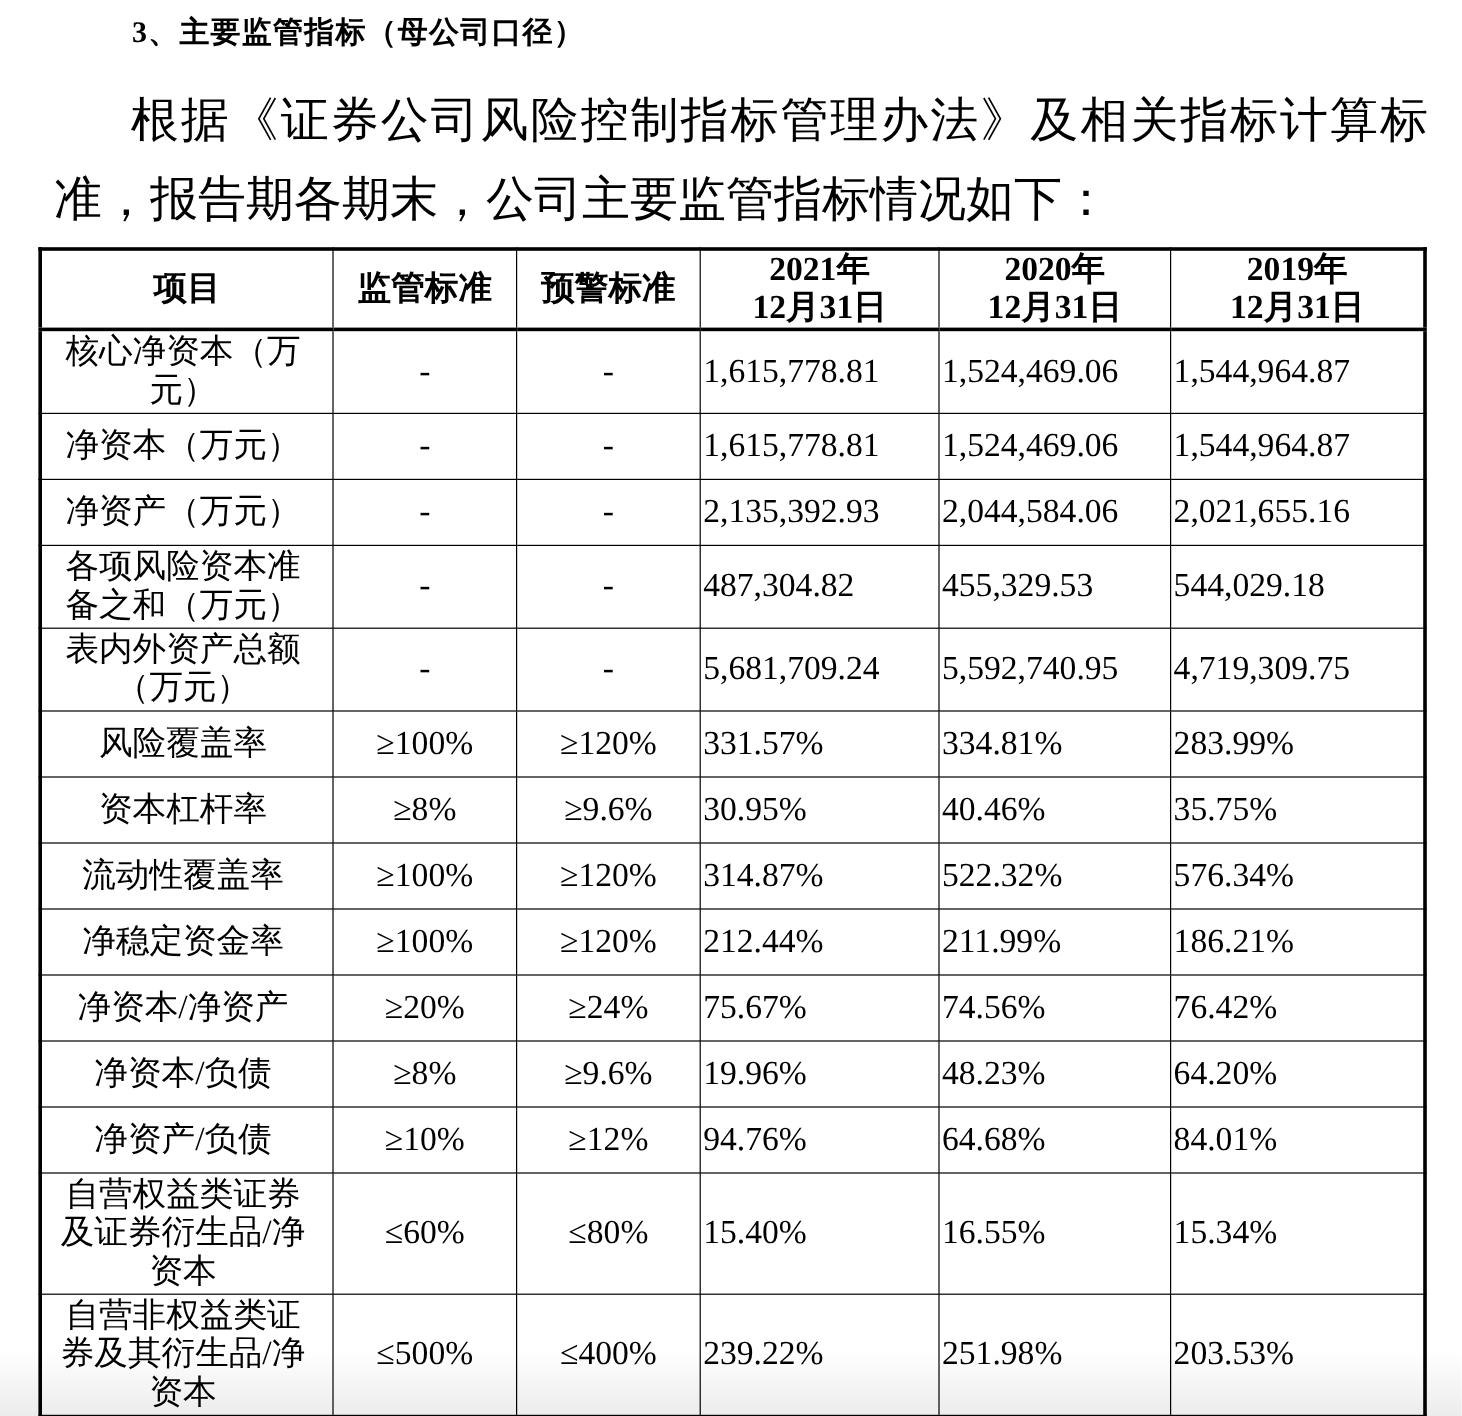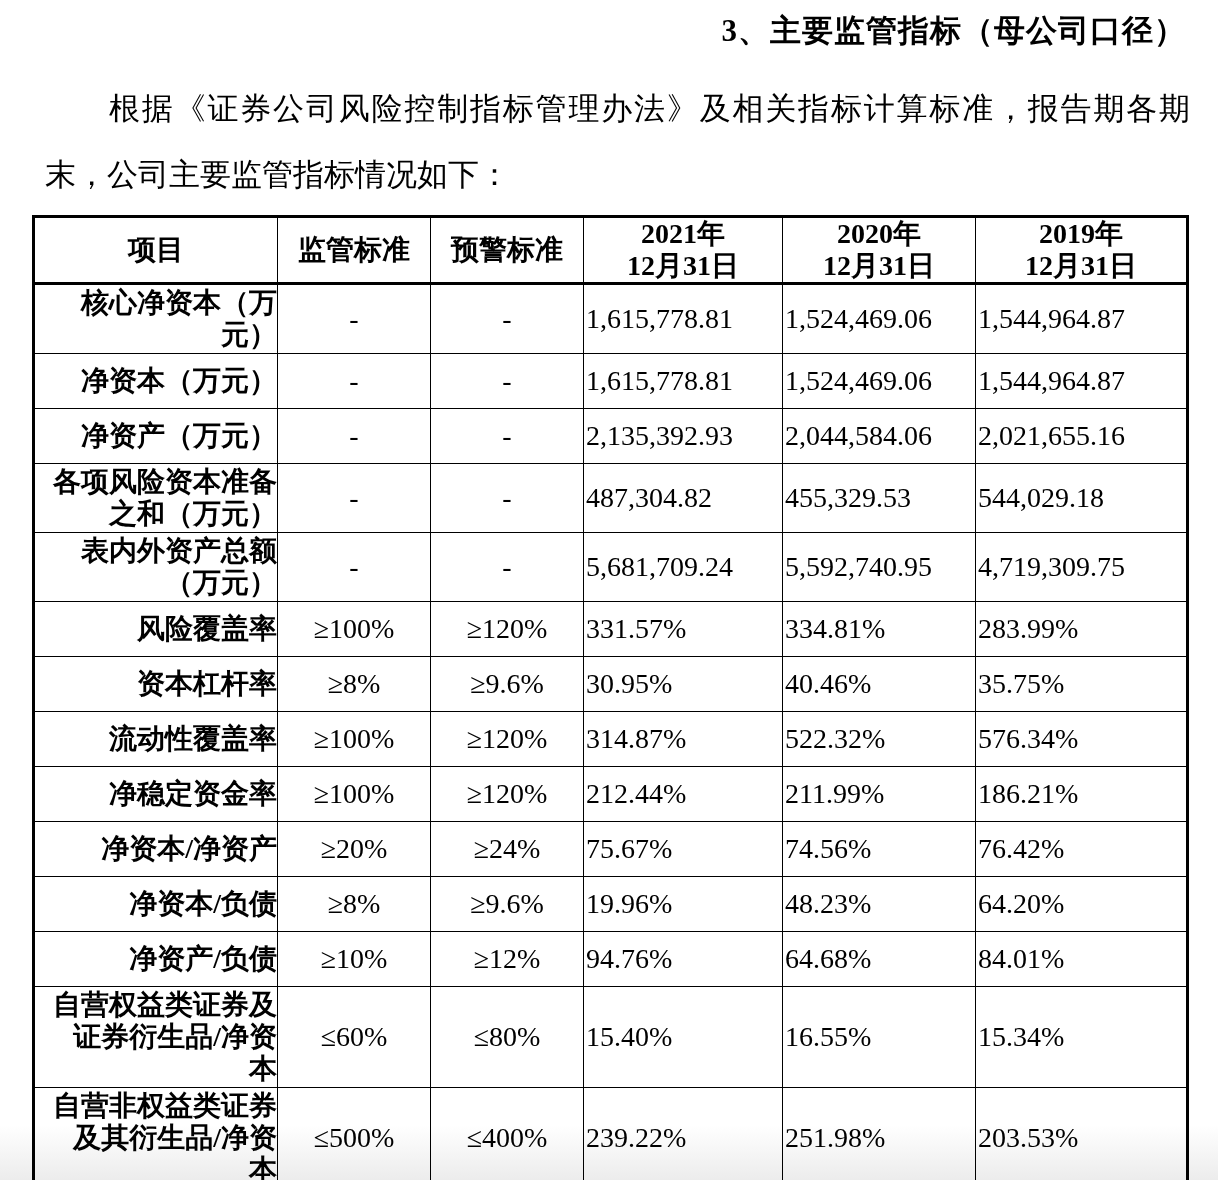--- a/index.html
+++ b/index.html
@@ -7,29 +7,28 @@
   body {
     height: 1180px;
     background: linear-gradient(180deg, #ffffff 0px, #ffffff 1125px, #ececec 1180px);
     color: #000;
     font-family: "Liberation Serif", "DejaVu Serif", serif;
     overflow: hidden;
   }
   .page { padding: 6px 32px 0 32px; }
 
   .doc-title {
-    font-size: 31px;
+    font-size: 25px;
     font-weight: bold;
     margin: 4px 0 0 78px;
     letter-spacing: 1px;
-    text-align: right;
   }
 
   .doc-para {
-    font-size: 31px;
+    font-size: 40px;
     line-height: 66px;
     text-indent: 64px;
     text-align: justify;
     margin: 24px 0 0 13px;
     width: 1145px;
   }
 
   table.indicators {
     border-collapse: collapse;
     table-layout: fixed;
@@ -53,21 +52,21 @@
   }
   table.indicators td { height: 55px; }
 
   col.c0 { width: 244px; }
   col.c1 { width: 153px; }
   col.c2 { width: 153px; }
   col.c3 { width: 199px; }
   col.c4 { width: 193px; }
   col.c5 { width: 212px; }
 
-  td.c0 { text-align: right;  padding: 2px 0 2px 12px; font-weight: bold; }
+  td.c0 { text-align: center;  padding: 2px 19px 2px 12px; }
   td.c1, td.c2 { text-align: center; padding: 2px 2px; }
   td.c3, td.c4, td.c5 { text-align: left; padding: 2px 16px 2px 2px; font-variant-numeric: normal; }
 
   .hdr-line { display: block; font-family: Liberation Serif, serif; }
 </style>
 </head>
 <body>
 
 <div class="page">
 

